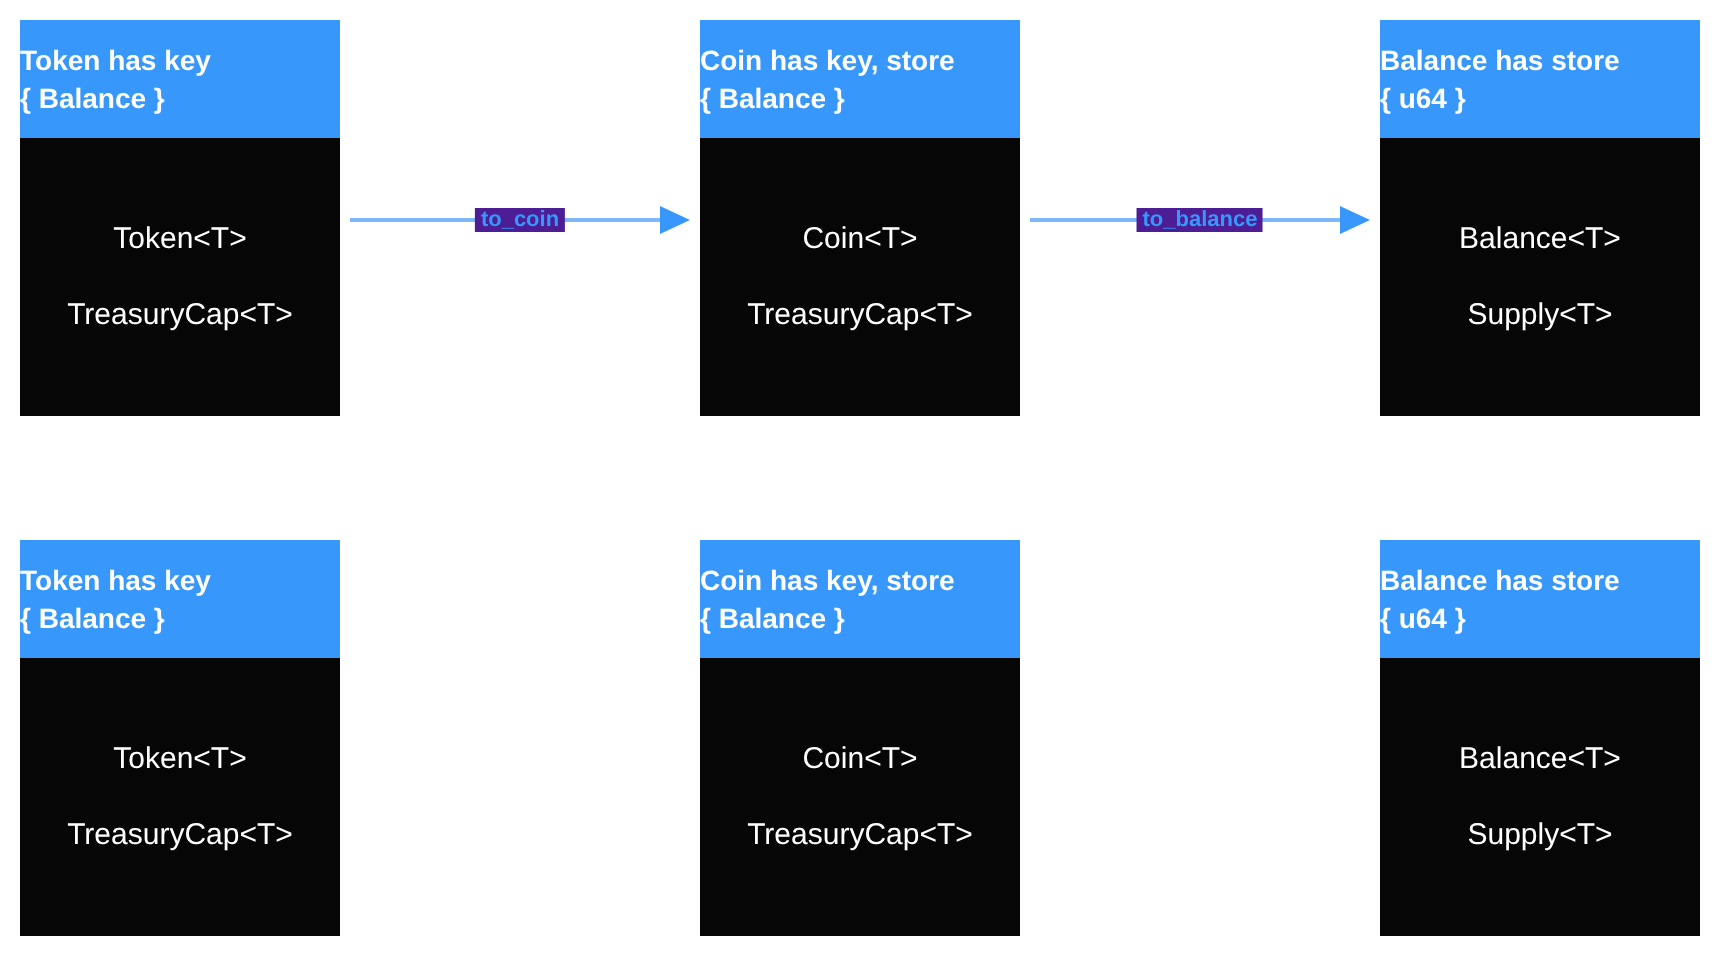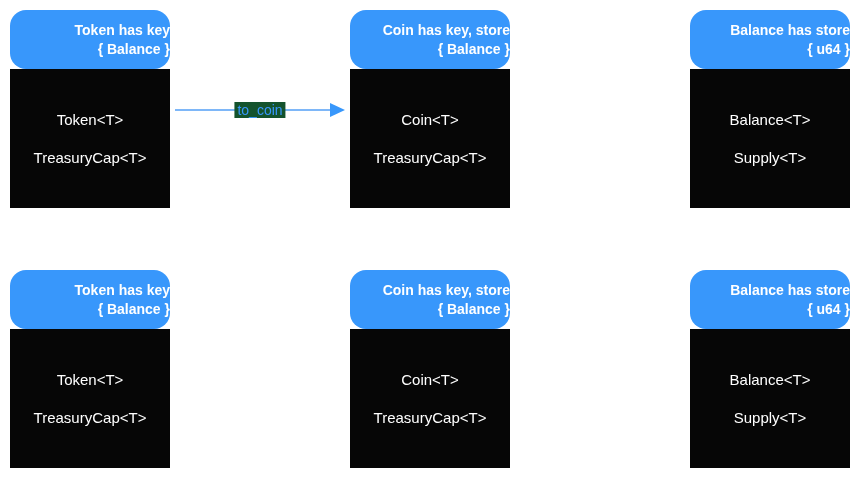--- a/index.html
+++ b/index.html
@@ -24,27 +24,26 @@
     height: 198px;
     display: flex;
     flex-direction: column;
   }
   .node-header {
     height: 59px;
     background: var(--blue);
     color: var(--white);
     display: flex;
     flex-direction: column;
-    align-items: flex-end;
+    align-items: flex-start;
     justify-content: center;
     font-size: 14px;
     font-weight: 600;
     line-height: 19px;
     text-align: center;
-    border-radius: 16px;
   }
   .node-body {
     flex: 1;
     background: var(--black);
     color: var(--white);
     display: flex;
     flex-direction: column;
     align-items: center;
     justify-content: center;
     gap: 21px;
@@ -75,25 +74,26 @@
     border-top: 7px solid transparent;
     border-bottom: 7px solid transparent;
   }
   .arrow.dir-right .arrow-head { right: 0; border-left: 15px solid var(--blue); }
   .arrow.dir-left  .arrow-head { left: 0;  border-right: 15px solid var(--blue); }
   .arrow-label {
     position: absolute;
     left: 50%;
     top: 50%;
     transform: translate(-50%, -50%);
-    background: #14532d;
+    background: #4c1d95;
     padding: 0 3px;
     color: var(--blue);
-    font-size: 14px;
+    font-size: 11px;
     white-space: nowrap;
+    font-weight: bold;
   }
 </style>
 </head>
 <body>
 
 <div class="canvas">
 
   <div class="node" style="left:10px; top:10px;">
     <div class="node-header">
       <div>Token has key</div>
@@ -115,20 +115,25 @@
     <div class="node-header">
       <div>Coin has key, store</div>
       <div>{ Balance }</div>
     </div>
     <div class="node-body">
       <div>Coin&lt;T&gt;</div>
       <div>TreasuryCap&lt;T&gt;</div>
     </div>
   </div>
 
+  <div class="arrow dir-right" style="left:515px; top:103px; width:170px;">
+    <div class="arrow-line"></div>
+    <div class="arrow-head"></div>
+    <span class="arrow-label">to_balance</span>
+  </div>
 
   <div class="node" style="left:690px; top:10px;">
     <div class="node-header">
       <div>Balance has store</div>
       <div>{ u64 }</div>
     </div>
     <div class="node-body">
       <div>Balance&lt;T&gt;</div>
       <div>Supply&lt;T&gt;</div>
     </div>

